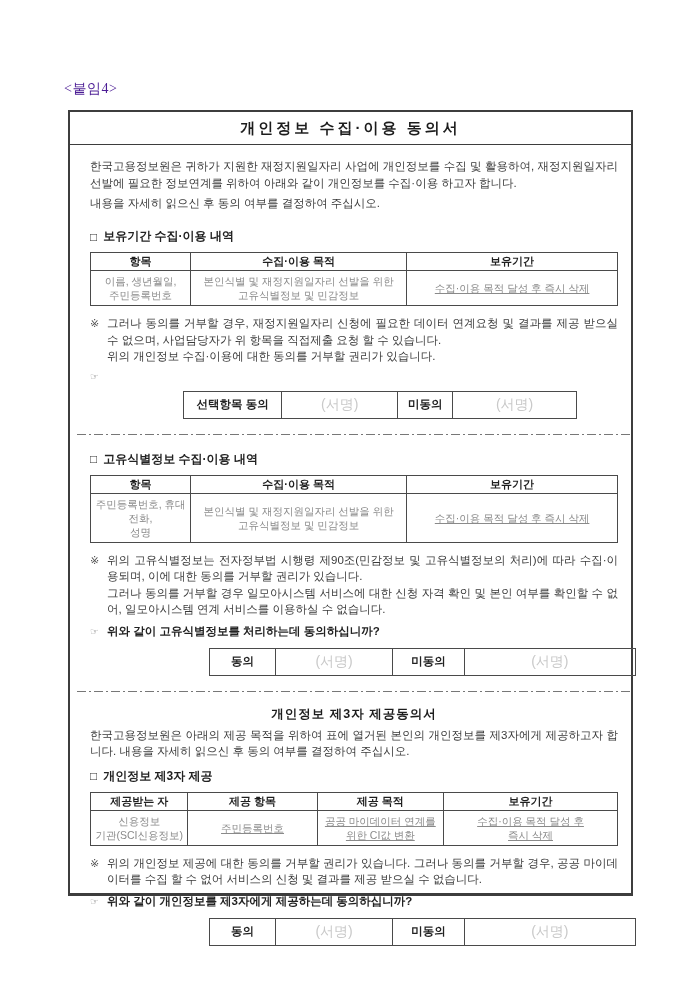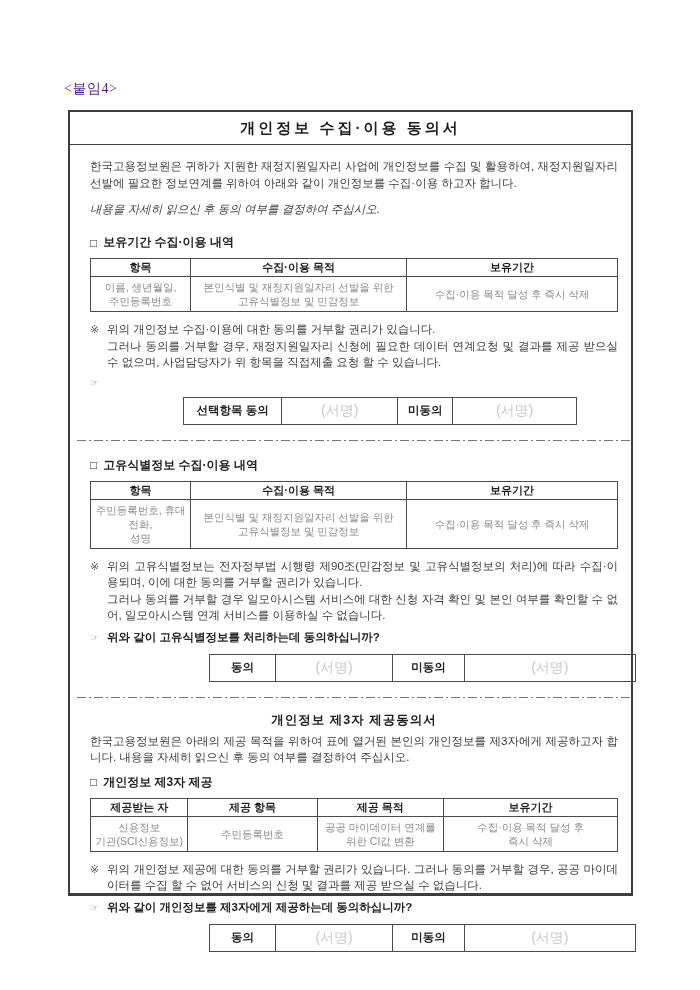--- a/index.html
+++ b/index.html
@@ -25,34 +25,34 @@
   .doc-title-bar {
     height: 33px; border-bottom: 1px solid #3d3d3d;
     display: flex; align-items: center; justify-content: center;
   }
   .doc-title {
     font-size: 15px; font-weight: bold; color: #1c1c1c; letter-spacing: 3px;
   }
   .content { padding: 13px 13px 10px 20px; }
 
   .intro { font-size: 11.5px; line-height: 17px; text-align: justify; color: #3a3a3a; }
-  .intro + .intro-short { margin-top: 9px; font-style: italic; }
+  .intro + .intro-short { margin-top: 3px; }
   .intro-short { font-size: 11.5px; line-height: 17px; color: #3a3a3a; }
 
   .sec-heading { margin: 16px 0 7px 0; font-size: 12px; font-weight: bold; color: #222; display: flex; align-items: center; gap: 6px; }
   .sec-heading .box-glyph { font-weight: normal; font-size: 12px; color: #333; }
 
   table.data-table { width: 100%; border-collapse: collapse; table-layout: fixed; }
   table.data-table th, table.data-table td {
     border: 1px solid #4a4a4a; text-align: center; vertical-align: middle;
   }
   table.data-table th { font-size: 11px; font-weight: bold; color: #1e1e1e; height: 17px; padding: 1px 2px; }
   table.data-table td { font-size: 10.5px; color: #8a8a8a; padding: 3px 4px; line-height: 14px; height: 31px; }
   .cell-line { display: block; }
-  .u { }
+  .u { text-decoration: underline; }
 
   .note-block { margin-top: 9px; display: flex; gap: 5px; }
   .note-marker { font-size: 11px; color: #555; flex: 0 0 12px; line-height: 16px; }
   .note-text { flex: 1; font-size: 11.5px; line-height: 16.5px; text-align: justify; color: #3a3a3a; }
   .note-text p + p { margin-top: 0; }
 
   .question-row { margin-top: 6px; display: flex; gap: 5px; align-items: baseline; }
   .question-marker { font-size: 10px; color: #9a9a9a; flex: 0 0 12px; }
   .question-text { font-size: 11.5px; font-weight: bold; color: #222; }
 
@@ -121,22 +121,22 @@
         <td>
           <span class="u">수집·이용 목적 달성 후 즉시 삭제</span>
         </td>
       </tr>
     </tbody>
       </table>
 
     <div class="note-block">
       <span class="note-marker">※</span>
       <div class="note-text">
+        <p>그러나 동의를 거부할 경우, 재정지원일자리 신청에 필요한 데이터 연계요청 및 결과를 제공 받으실 수 없으며, 사업담당자가 위 항목을 직접제출 요청 할 수 있습니다.</p>
         <p>위의 개인정보 수집·이용에 대한 동의를 거부할 권리가 있습니다.</p>
-        <p>그러나 동의를 거부할 경우, 재정지원일자리 신청에 필요한 데이터 연계요청 및 결과를 제공 받으실 수 없으며, 사업담당자가 위 항목을 직접제출 요청 할 수 있습니다.</p>
       </div>
     </div>
 
     <div class="question-row">
       <span class="question-marker">☞</span>
     </div>
 
     <table class="sign-table s1">
       <colgroup>
           <col style="width:25%">

